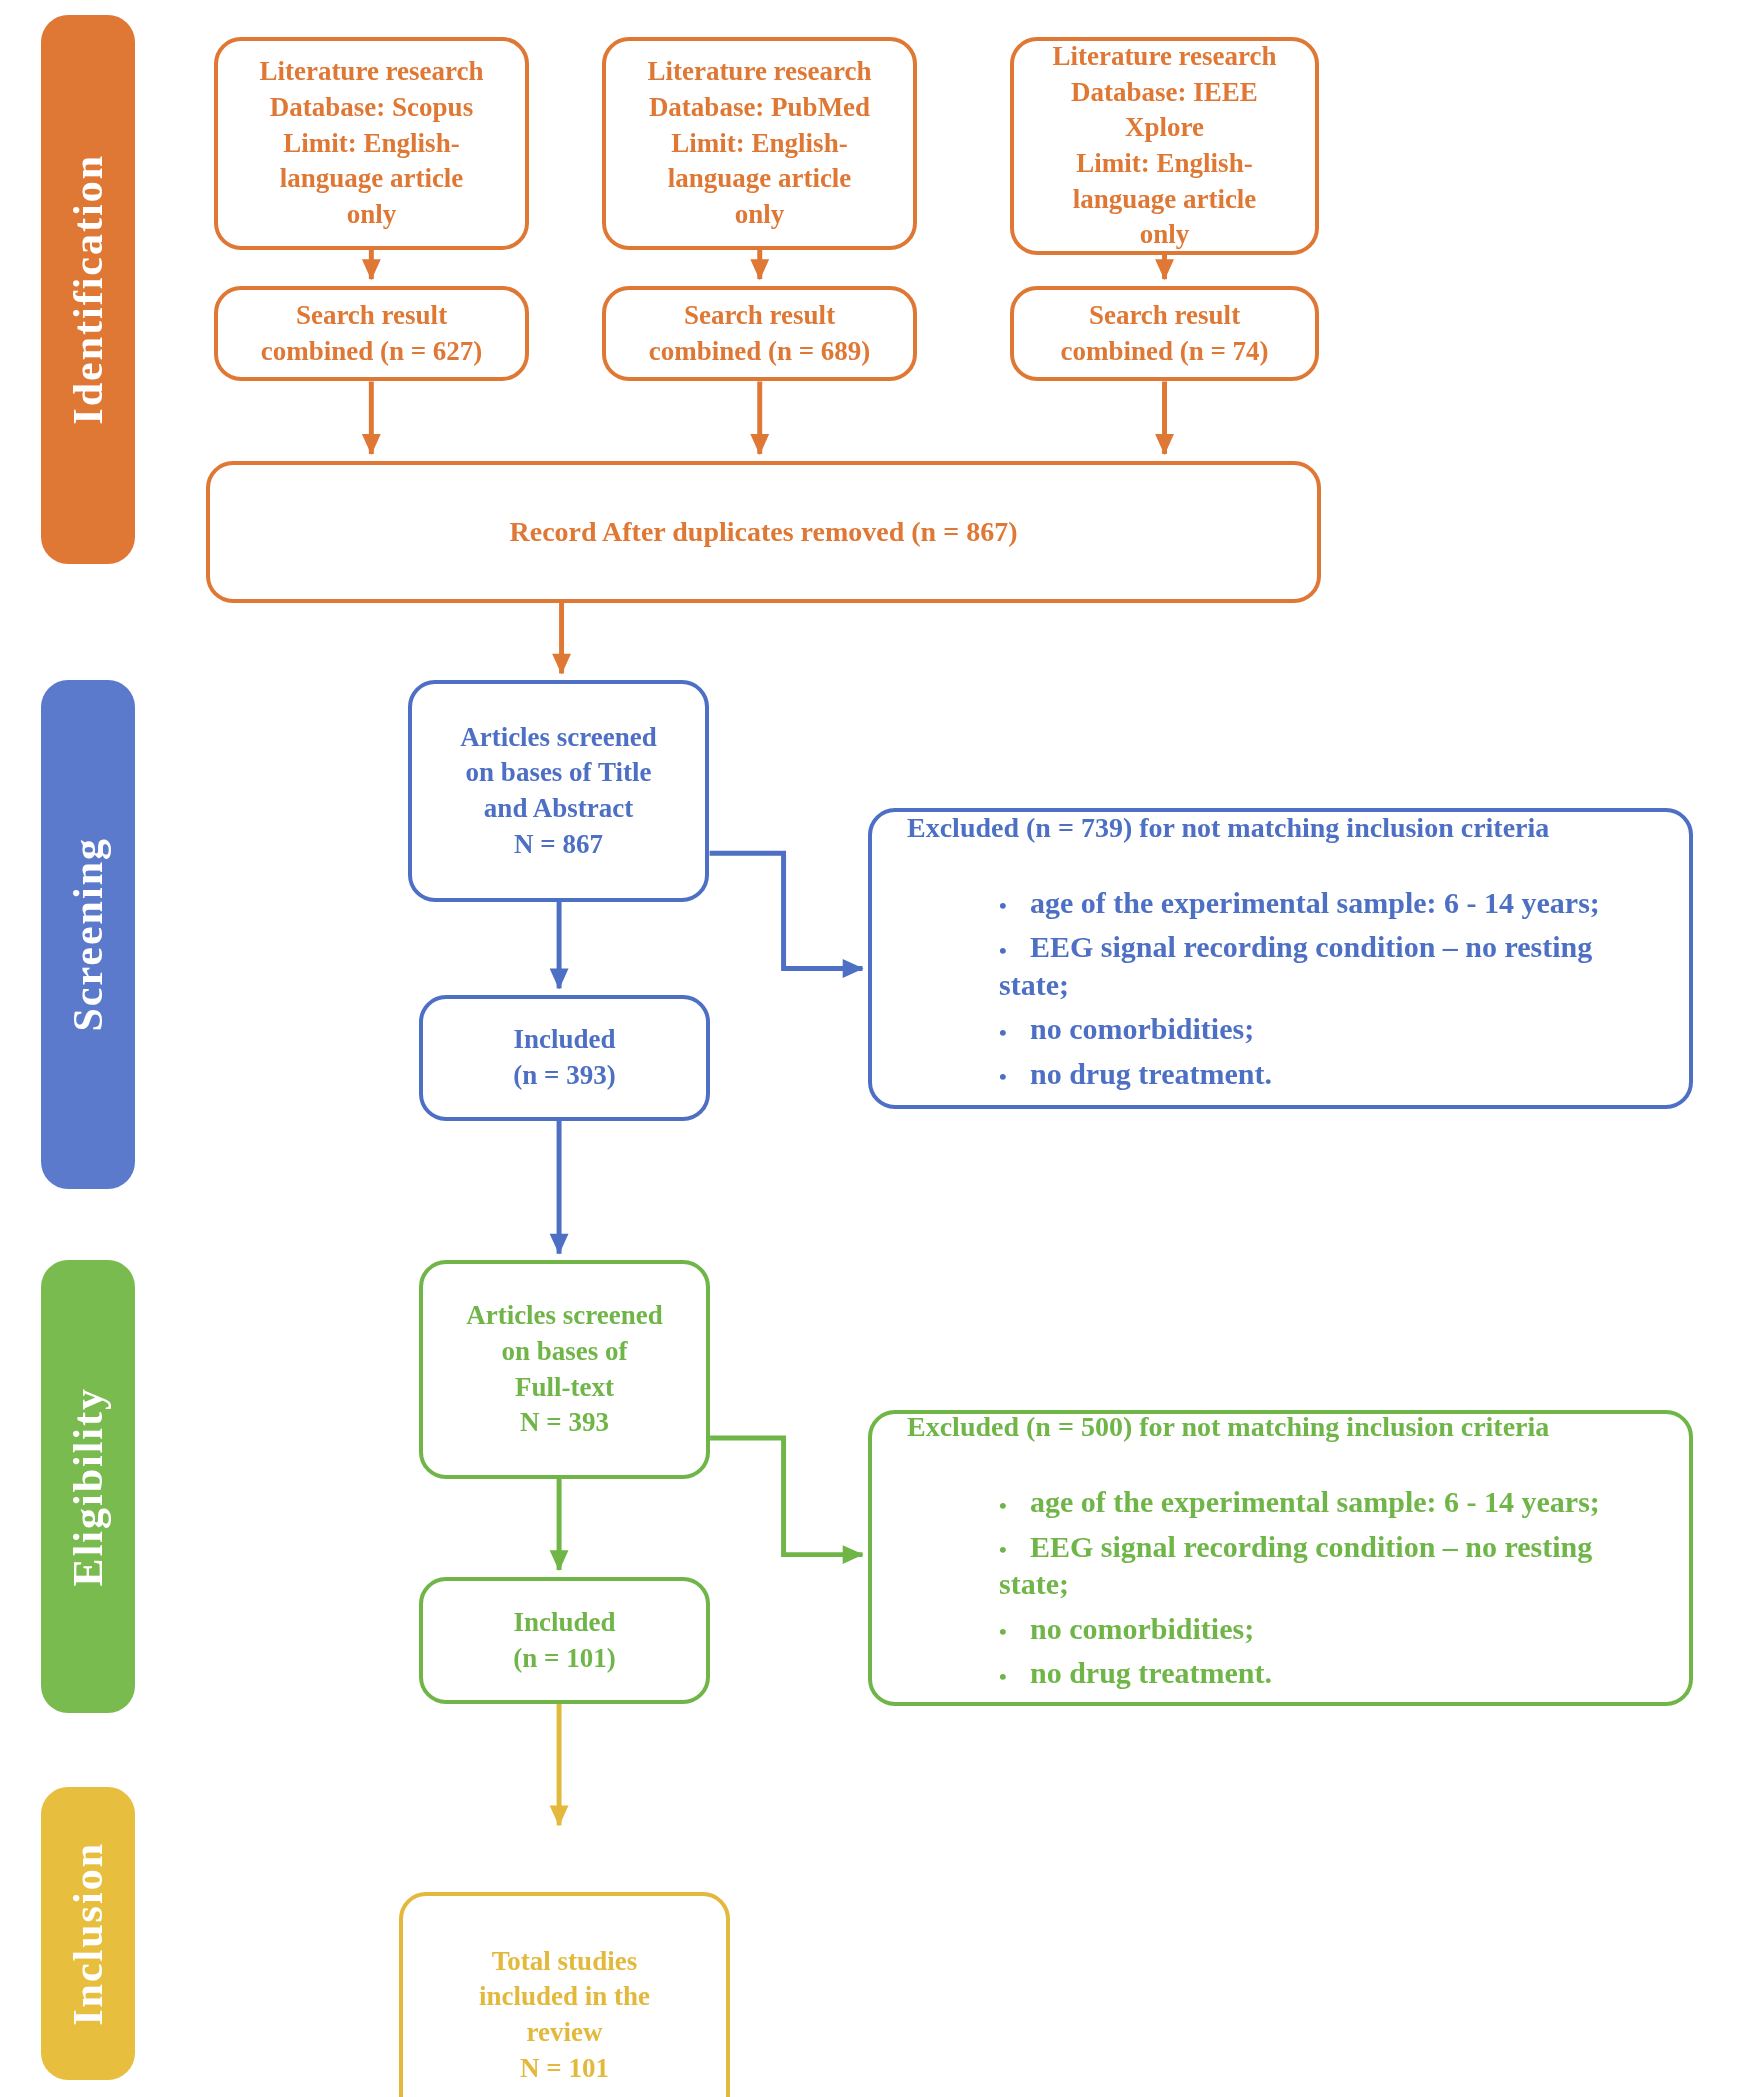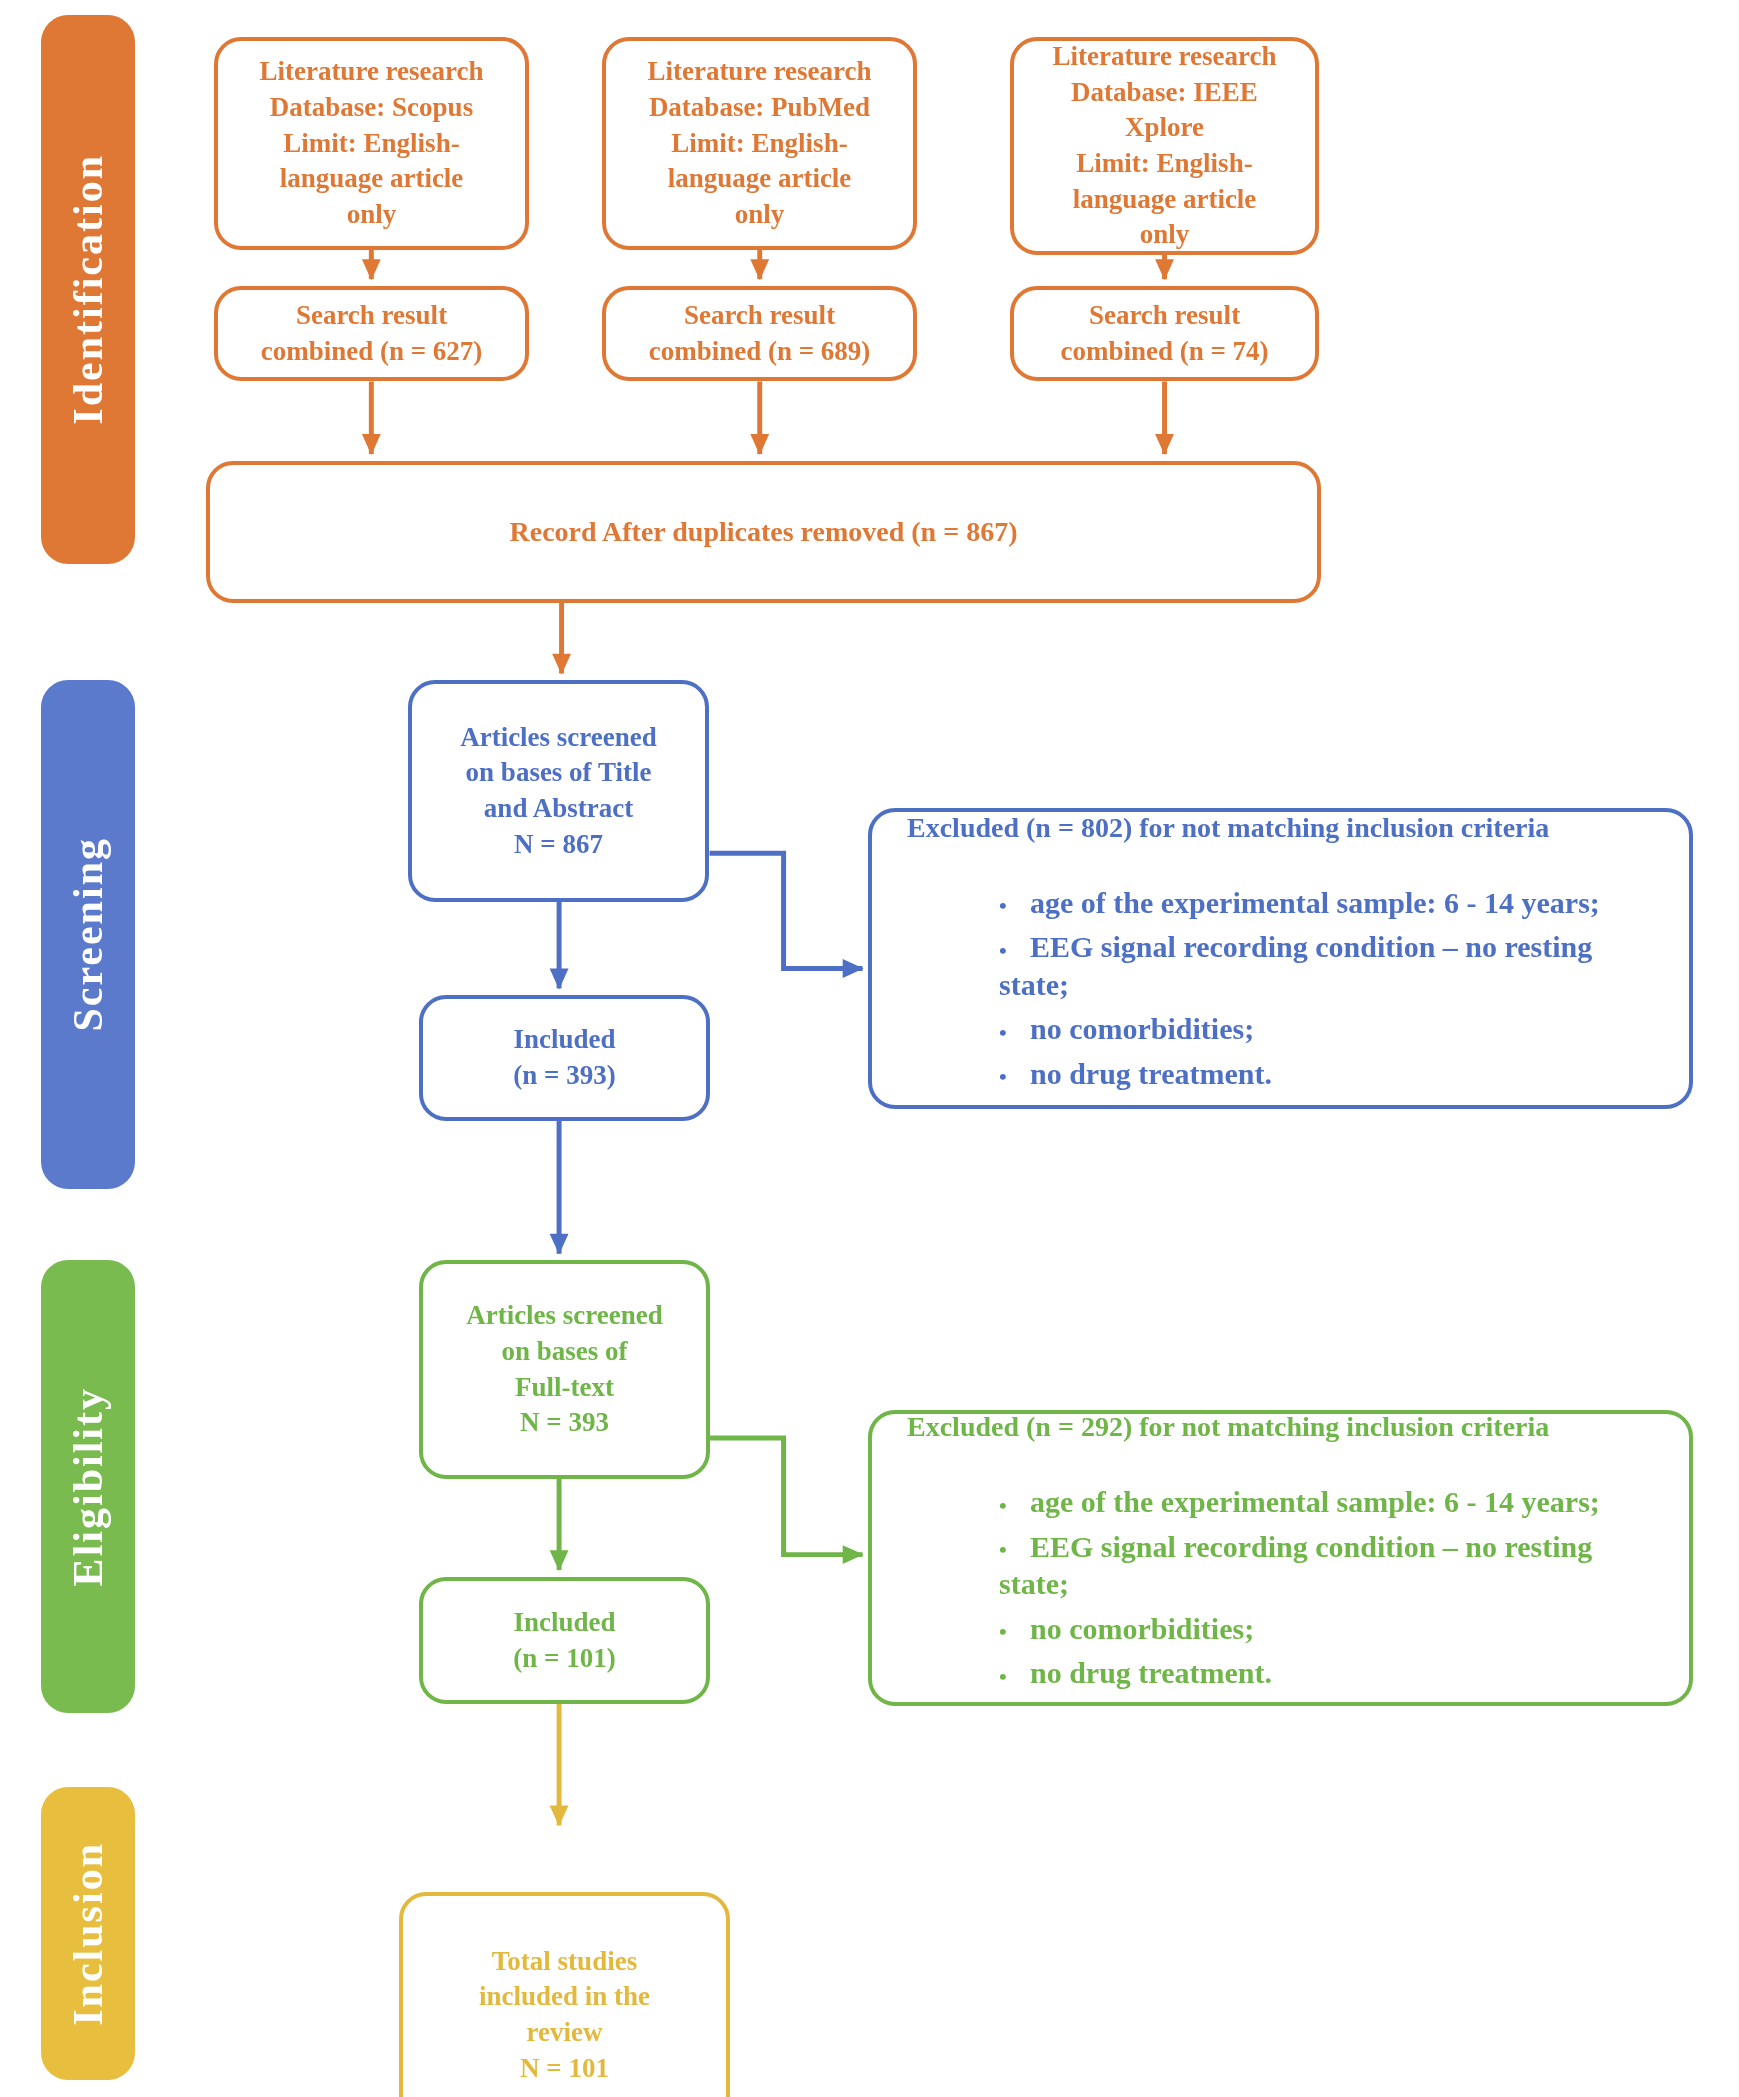--- a/index.html
+++ b/index.html
@@ -160,39 +160,39 @@
 combined (n = 74)</div>
 
   <div class="node c-orange" id="record">Record After duplicates removed (n = 867)</div>
 
   <div class="node c-blue" id="scr-blue">Articles screened
 on bases of Title
 and Abstract
 N = 867</div>
 
   <div class="node c-blue excluded" id="exc-blue">
-    <p class="exc-title">Excluded (n = 802) for not matching inclusion criteria</p>
+    <p class="exc-title">Excluded (n = 739) for not matching inclusion criteria</p>
     <ul>
       <li>age of the experimental sample: 6 - 14 years;</li>
       <li>EEG signal recording condition – no resting state;</li>
       <li>no comorbidities;</li>
       <li>no drug treatment.</li>
     </ul>
   </div>
 
   <div class="node c-blue" id="inc-blue">Included
 (n = 393)</div>
 
   <div class="node c-green" id="scr-green">Articles screened
 on bases of
 Full-text
 N = 393</div>
 
   <div class="node c-green excluded" id="exc-green">
-    <p class="exc-title">Excluded (n = 292) for not matching inclusion criteria</p>
+    <p class="exc-title">Excluded (n = 500) for not matching inclusion criteria</p>
     <ul>
       <li>age of the experimental sample: 6 - 14 years;</li>
       <li>EEG signal recording condition – no resting state;</li>
       <li>no comorbidities;</li>
       <li>no drug treatment.</li>
     </ul>
   </div>
 
   <div class="node c-green" id="inc-green">Included
 (n = 101)</div>

